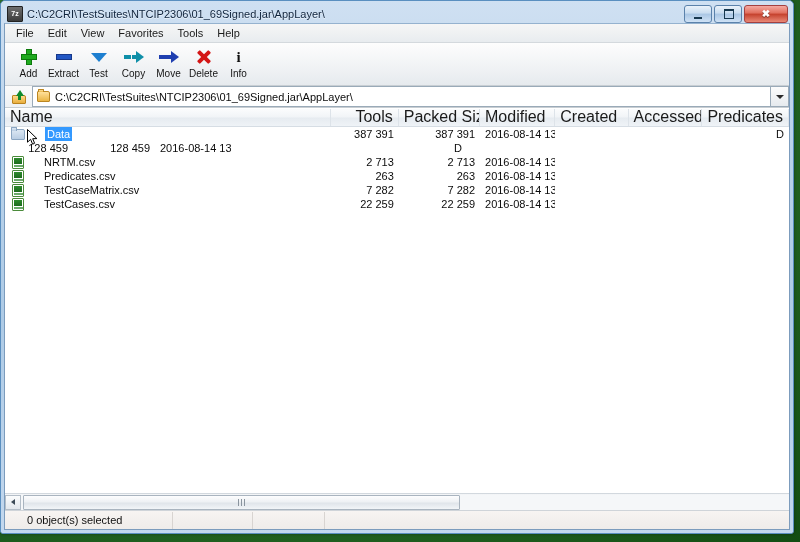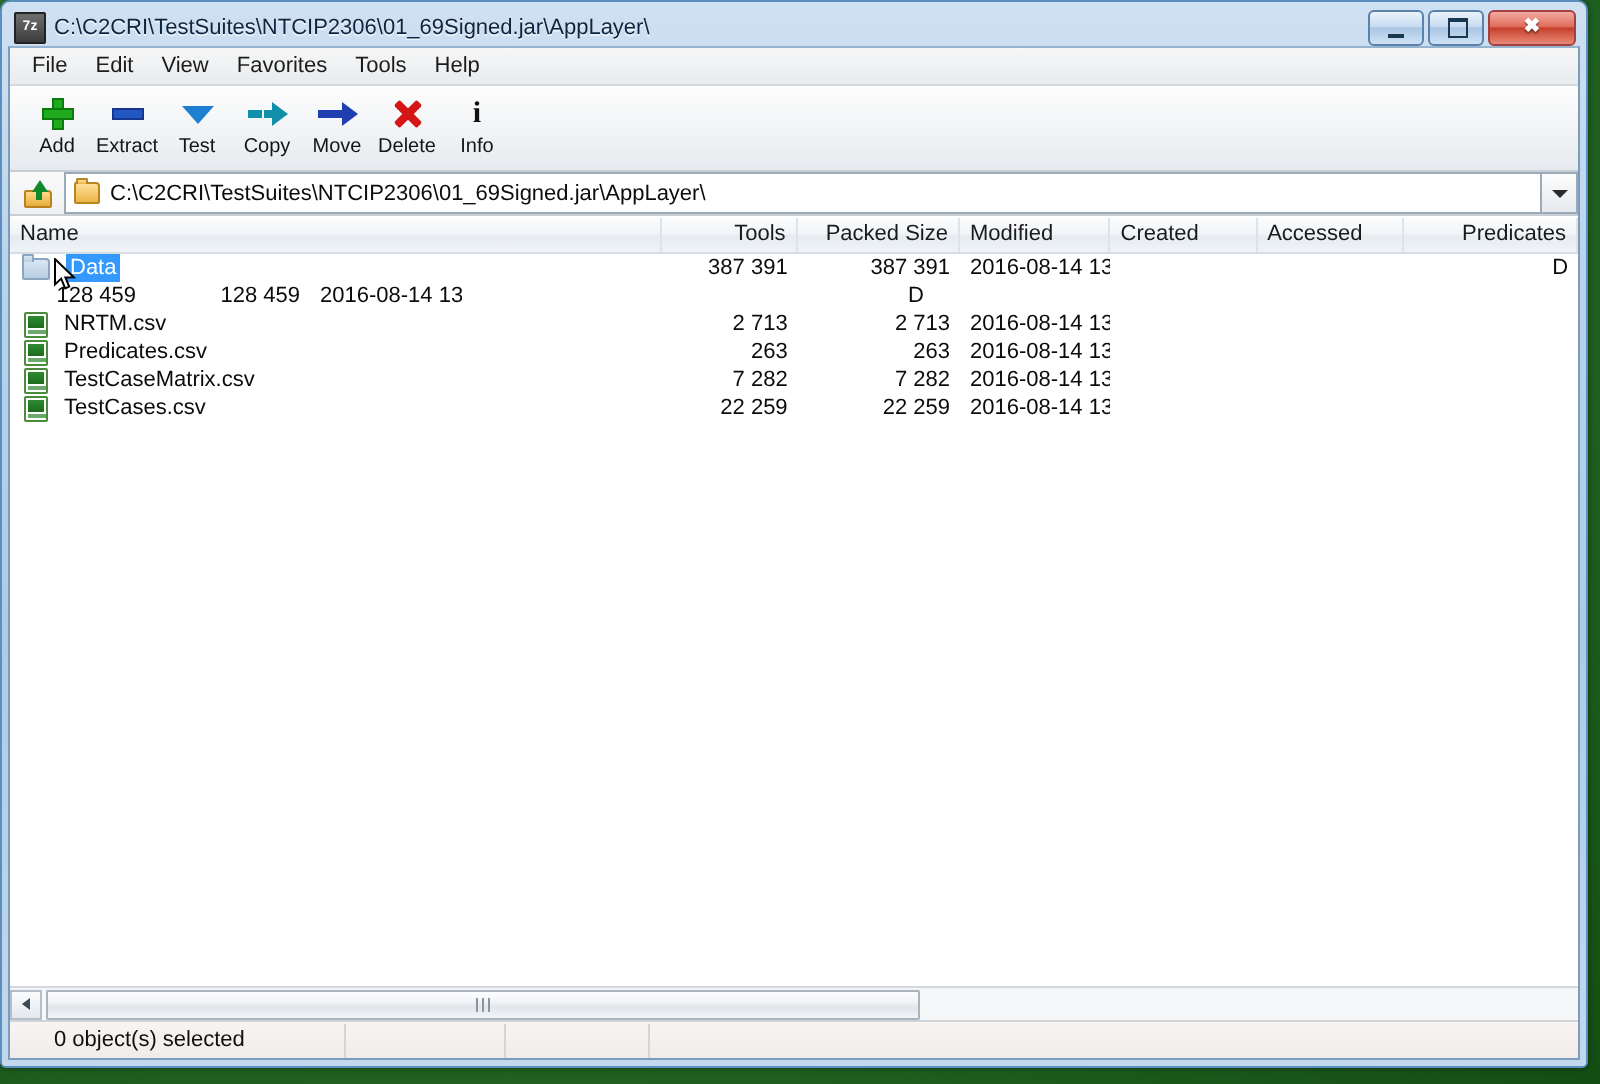--- a/index.html
+++ b/index.html
@@ -251,21 +251,21 @@
   }
   #colhead {
     height: 17px;
     display: flex;
     background: linear-gradient(180deg,#fbfcfd 0%,#f1f4f7 48%,#e6ebf0 52%,#eff3f7 100%);
     border-bottom: 1px solid #d6dde4;
     flex: none;
     user-select: none;
   }
   .col {
-    font-size: 11px;
+    font-size: 16px;
     color: #1a1a1a;
     line-height: 16px;
     padding: 0 5px;
     border-right: 1px solid #dde3e9;
     box-sizing: border-box;
     white-space: nowrap;
     overflow: hidden;
     cursor: default;
   }
   .col.r { text-align: right; }
@@ -295,21 +295,21 @@
   }
   .cell {
     box-sizing: border-box;
     padding: 0 5px;
     white-space: nowrap;
     overflow: hidden;
     line-height: 14px;
   }
   .cell.r { text-align: right; }
   .cell.name { display: flex; align-items: center; padding-left: 6px; }
-  .name-txt { margin-left: 8px; }
+  .name-txt { margin-left: 20px; }
   .row.selected .name-txt {
     background: #3399ff;
     color: #ffffff;
     padding: 0 2px;
   }
 
   
   .ico { width: 14px; height: 13px; flex: none; position: relative; }
   .ico-folder {
     background: linear-gradient(180deg,#ffe3a3,#edb94f);

